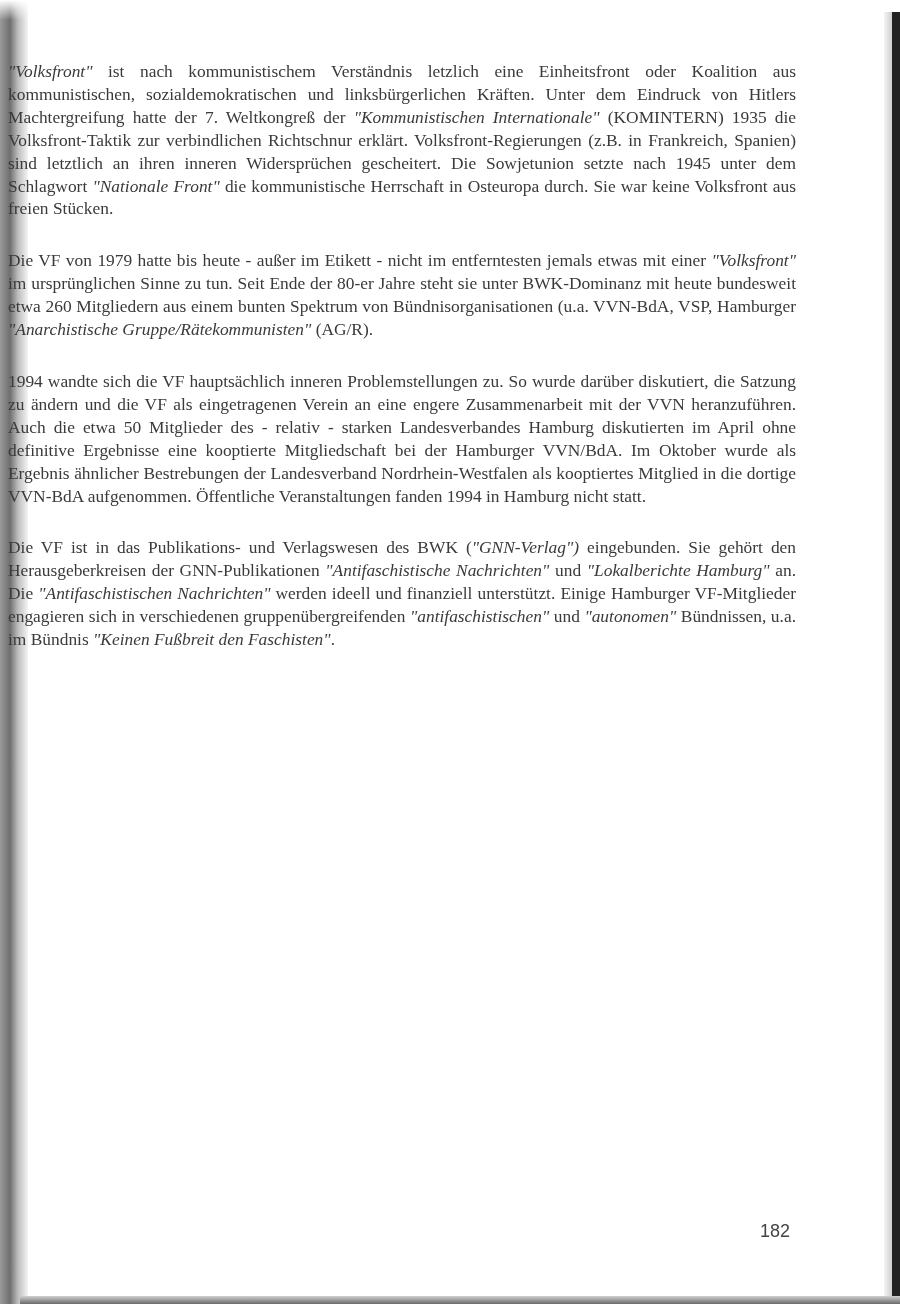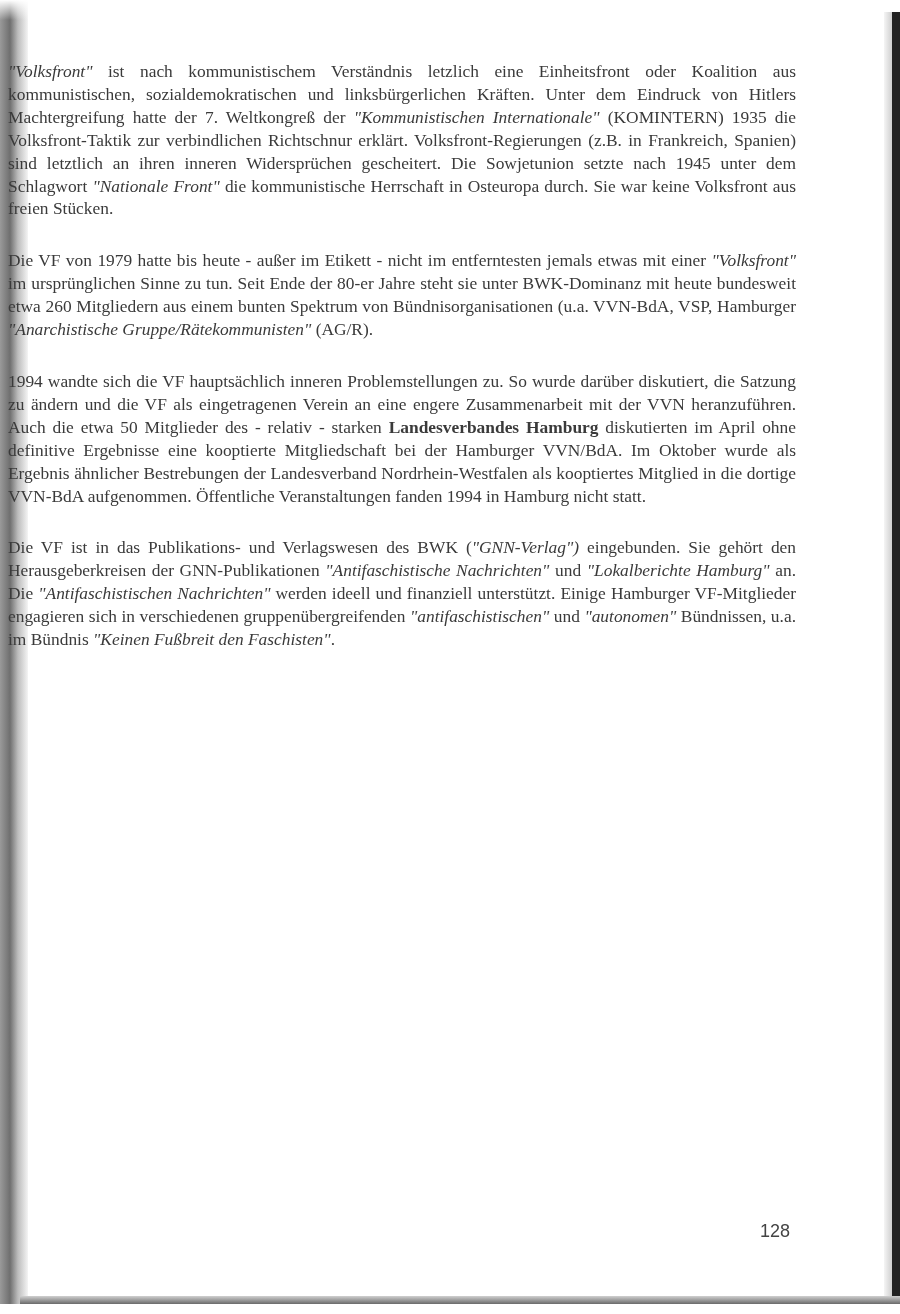--- a/index.html
+++ b/index.html
@@ -30,21 +30,21 @@
   }
   .bottom-white { position:absolute; left:0; top:1304px; width:900px; height:10px; background:#fff; }
 
   .page-text {
     position:absolute; left:8px; top:60px; width:788px;
     color:#3a3a3a; font-size:17.4px; line-height:22.9px;
     text-align:justify;
   }
   .para { margin:0 0 29px 0; }
   .para i { font-style:italic; }
-  .para b { font-weight:bold; }
+  .para b { font-weight:normal; }
   .page-number {
     position:absolute; left:760px; top:1221px;
     font-family:"Liberation Sans", sans-serif; font-size:18px; color:#444;
   }
 </style>
 </head>
 <body>
 
 <div class="left-shadow"></div>
 <div class="left-shadow-top"></div>
@@ -53,13 +53,13 @@
 <div class="bottom-edge"></div>
 <div class="bottom-white"></div>
 
 <div class="page-text">
   <p class="para"><i>"Volksfront"</i><span> ist nach kommunistischem Verständnis letzlich eine Einheitsfront oder Koalition aus kommunistischen, sozialdemokratischen und linksbürgerlichen Kräften. Unter dem Eindruck von Hitlers Machtergreifung hatte der 7. Weltkongreß der </span><i>"Kommunistischen Internationale"</i><span> (KOMINTERN) 1935 die Volksfront-Taktik zur verbindlichen Richtschnur erklärt. Volksfront-Regierungen (z.B. in Frankreich, Spanien) sind letztlich an ihren inneren Widersprüchen gescheitert. Die Sowjetunion setzte nach 1945 unter dem Schlagwort </span><i>"Nationale Front"</i><span> die kommunistische Herrschaft in Osteuropa durch. Sie war keine Volksfront aus freien Stücken.</span></p>
   <p class="para"><span>Die VF von 1979 hatte bis heute - außer im Etikett - nicht im entferntesten jemals etwas mit einer </span><i>"Volksfront"</i><span> im ursprünglichen Sinne zu tun. Seit Ende der 80-er Jahre steht sie unter BWK-Dominanz mit heute bundesweit etwa 260 Mitgliedern aus einem bunten Spektrum von Bündnisorganisationen (u.a. VVN-BdA, VSP, Hamburger </span><i>"Anarchistische Gruppe/Rätekommunisten"</i><span> (AG/R).</span></p>
   <p class="para"><span>1994 wandte sich die VF hauptsächlich inneren Problemstellungen zu. So wurde darüber diskutiert, die Satzung zu ändern und die VF als eingetragenen Verein an eine engere Zusammenarbeit mit der VVN heranzuführen. Auch die etwa 50 Mitglieder des - relativ - starken </span><b>Landesverbandes Hamburg</b><span> diskutierten im April ohne definitive Ergebnisse eine kooptierte Mitgliedschaft bei der Hamburger VVN/BdA. Im Oktober wurde als Ergebnis ähnlicher Bestrebungen der Landesverband Nordrhein-Westfalen als kooptiertes Mitglied in die dortige VVN-BdA aufgenommen. Öffentliche Veranstaltungen fanden 1994 in Hamburg nicht statt.</span></p>
   <p class="para"><span>Die VF ist in das Publikations- und Verlagswesen des BWK (</span><i>"GNN-Verlag")</i><span> eingebunden. Sie gehört den Herausgeberkreisen der GNN-Publikationen </span><i>"Antifaschistische Nachrichten"</i><span> und </span><i>"Lokalberichte Hamburg"</i><span> an. Die </span><i>"Antifaschistischen Nachrichten"</i><span> werden ideell und finanziell unterstützt. Einige Hamburger VF-Mitglieder engagieren sich in verschiedenen gruppenübergreifenden </span><i>"antifaschistischen"</i><span> und </span><i>"autonomen"</i><span> Bündnissen, u.a. im Bündnis </span><i>"Keinen Fußbreit den Faschisten"</i><span>.</span></p>
 </div>
 
-<div class="page-number">128</div>
+<div class="page-number">182</div>
 
 </body></html>

